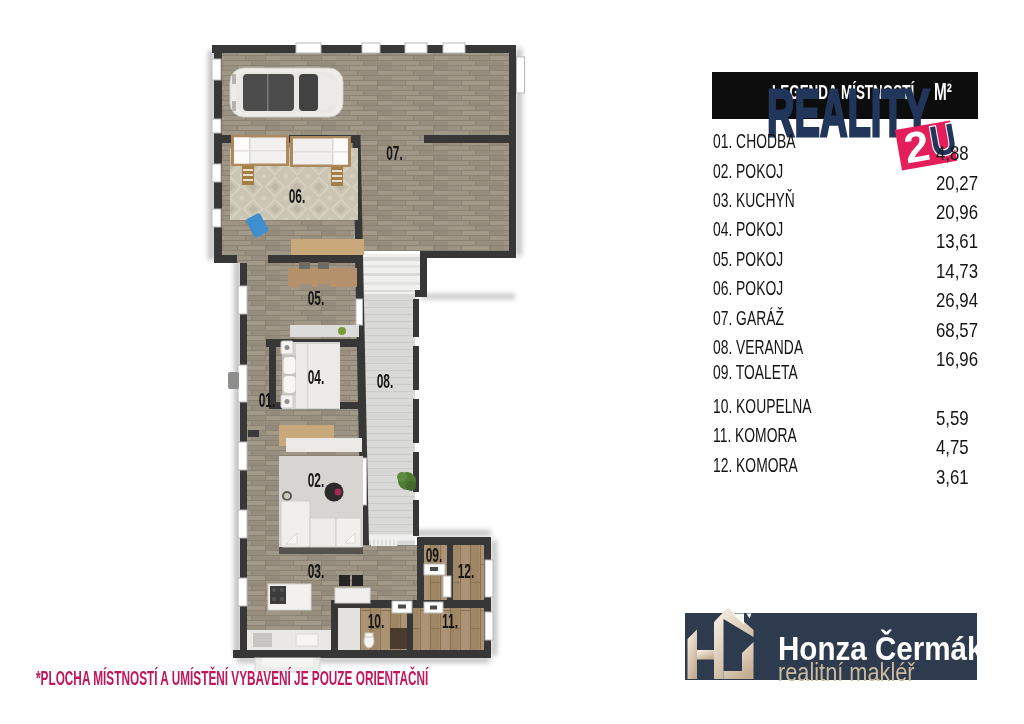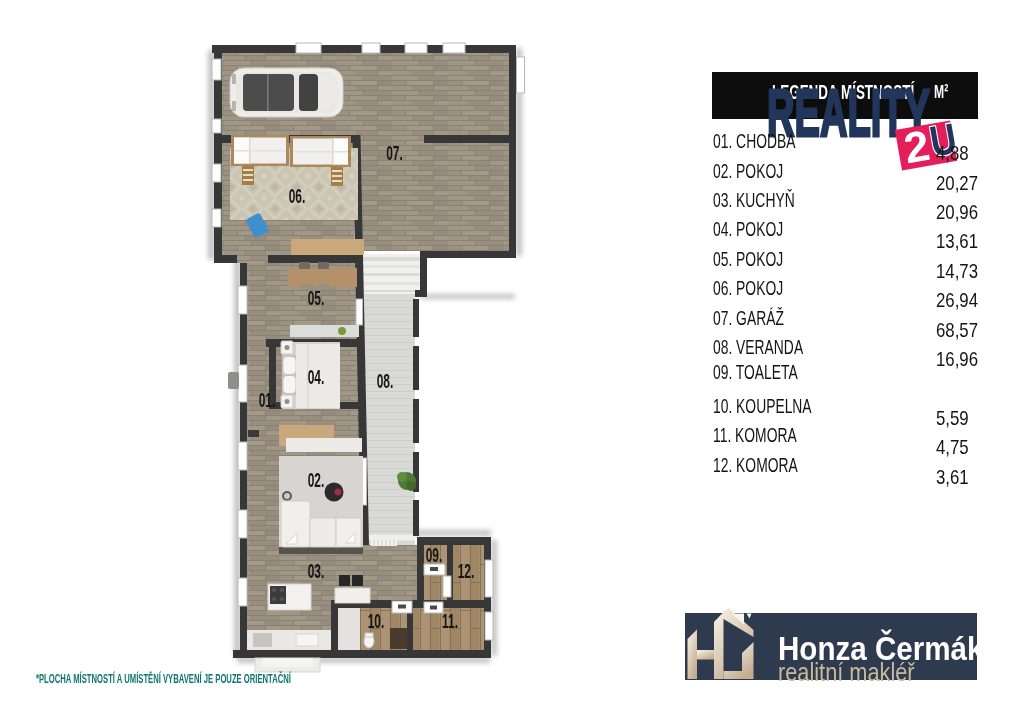--- a/index.html
+++ b/index.html
@@ -317,21 +317,21 @@
   <text transform="translate(316,578) scale(0.57,1)">03.</text>
   <text transform="translate(434,562) scale(0.57,1)">09.</text>
   <text transform="translate(466,577.5) scale(0.57,1)">12.</text>
   <text transform="translate(376,627.5) scale(0.57,1)">10.</text>
   <text transform="translate(450,627.5) scale(0.57,1)">11.</text>
 </g>
 </svg>
 
 <div class="abs" style="left:712px;top:72px;width:266px;height:47px;background:#0d0d0d;"></div>
 <div class="abs" style="left:748px;top:81px;color:#fff;font-weight:bold;font-size:21px;line-height:22px;margin-left:24px;"><span class="cond2">LEGENDA MÍSTNOSTÍ</span></div>
-<div class="abs" style="left:934px;top:81px;color:#fff;font-weight:bold;font-size:19px;line-height:22px;"><span class="cond2">M²</span></div>
+<div class="abs" style="left:934px;top:81px;color:#fff;font-weight:bold;font-size:24px;line-height:22px;"><span class="cond2">M²</span></div>
 
 <svg class="abs" style="left:700px;top:60px" width="324" height="140" viewBox="0 0 324 140">
   <text x="67" y="76" font-family="Liberation Sans,sans-serif" font-weight="bold" font-size="66" fill="#21365a" stroke="#21365a" stroke-width="3" textLength="163" lengthAdjust="spacingAndGlyphs">REALITY</text>
   <g transform="rotate(-10 225.6 85.3)">
     <rect x="198" y="65" width="56" height="41" fill="#e31e5b"></rect>
     <text x="204" y="100" font-family="Liberation Sans,sans-serif" font-weight="bold" font-size="43" fill="#ffffff" textLength="25" lengthAdjust="spacingAndGlyphs">2</text>
     <text x="231" y="98" font-family="Liberation Sans,sans-serif" font-weight="bold" font-size="43" fill="#21365a" stroke="#ffffff" stroke-width="2.5" paint-order="stroke" textLength="26" lengthAdjust="spacingAndGlyphs">U</text>
   </g>
 </svg>
 
@@ -341,21 +341,21 @@
 <div class="row" style="top:218.4px"><span class="cond">04. POKOJ</span><span class="v"><span class="condl">13,61</span></span></div>
 <div class="row" style="top:247.9px"><span class="cond">05. POKOJ</span><span class="v"><span class="condl">14,73</span></span></div>
 <div class="row" style="top:277.3px"><span class="cond">06. POKOJ</span><span class="v"><span class="condl">26,94</span></span></div>
 <div class="row" style="top:306.7px"><span class="cond">07. GARÁŽ</span><span class="v"><span class="condl">68,57</span></span></div>
 <div class="row" style="top:336.1px"><span class="cond">08. VERANDA</span><span class="v"><span class="condl">16,96</span></span></div>
 <div class="row" style="top:361px"><span class="cond">09. TOALETA</span></div>
 <div class="row" style="top:394.9px"><span class="cond">10. KOUPELNA</span><span class="v"><span class="condl">5,59</span></span></div>
 <div class="row" style="top:424.4px"><span class="cond">11. KOMORA</span><span class="v"><span class="condl">4,75</span></span></div>
 <div class="row" style="top:453.8px"><span class="cond">12. KOMORA</span><span class="v"><span class="condl">3,61</span></span></div>
 
-<div class="abs" style="left:36px;top:670px;font-weight:bold;font-size:13px;line-height:17px;color:#0f766e;"><span style="display:inline-block;transform:scaleX(0.59);transform-origin:0 50%;white-space:nowrap;">*PLOCHA MÍSTNOSTÍ  A UMÍSTĚNÍ VYBAVENÍ JE POUZE ORIENTAČNÍ</span></div>
+<div class="abs" style="left:36px;top:670px;font-weight:bold;font-size:20px;line-height:17px;color:#be185d;"><span style="display:inline-block;transform:scaleX(0.59);transform-origin:0 50%;white-space:nowrap;">*PLOCHA MÍSTNOSTÍ  A UMÍSTĚNÍ VYBAVENÍ JE POUZE ORIENTAČNÍ</span></div>
 
 <div class="abs" style="left:685px;top:613px;width:292px;height:67px;background:#2e3a4d;"></div>
 <svg class="abs" style="left:685px;top:600px" width="292" height="80" viewBox="0 0 292 80">
   <g>
     <polygon points="2.5,39 12,29.5 12,79 2.5,79" fill="url(#hcg1)"></polygon>
     <rect x="12" y="50" width="17" height="9.5" fill="url(#hcg1)"></rect>
     <path d="M29 22 L38.5 12 L43.5 8 L68.5 30 L68.5 37 L38.5 19 L38.5 79 L29 79 Z" fill="url(#hcg1)"></path>
     <polygon points="57,53 68.5,42 68.5,79 38.5,79 38.5,71 57,71" fill="url(#hcg1)"></polygon>
     <polygon points="46.5,13.5 59,13.5 59,24.5" fill="#f7f5f1"></polygon>
     <polygon points="61.5,13.5 66.5,13.5 64.5,18.5" fill="#f7f5f1"></polygon>

